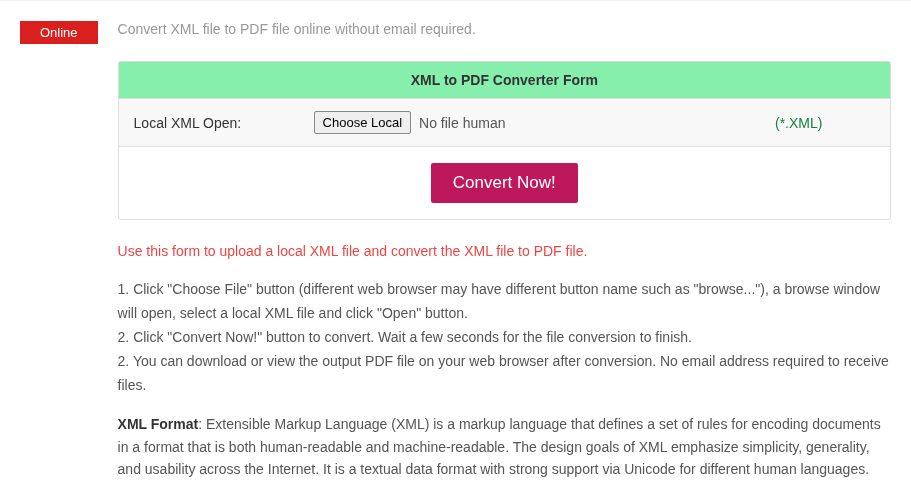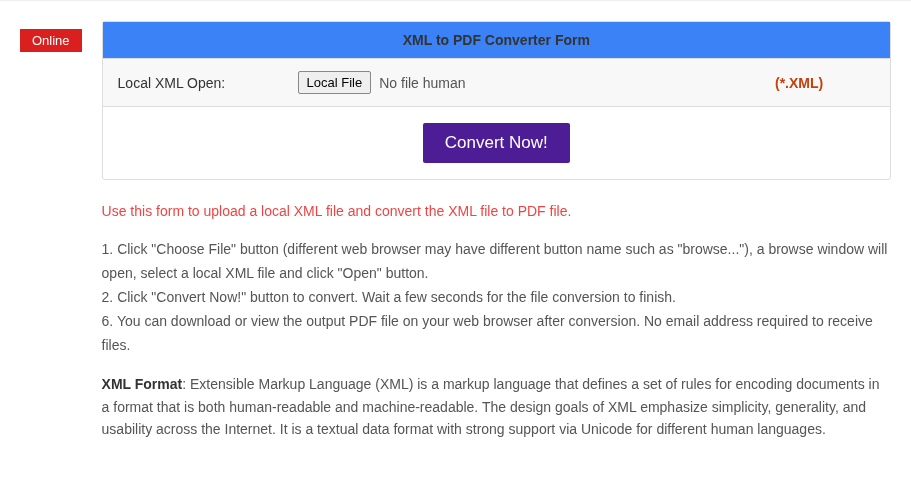--- a/index.html
+++ b/index.html
@@ -20,22 +20,21 @@
     padding:10px 20px 20px 20px;
   }
   .header-row{
     display:flex;
     align-items:flex-start;
   }
   .badge{
     background:#d9201e;
     color:#fff;
     font-size:13px;
-    padding:4px 12px;
-    margin-top:8px;
+    padding:4px 20px;
     margin-right:20px;
     flex:0 0 auto;
   }
   .main-col{
     flex:1 1 auto;
   }
   h1.title{
     font-size:30px;
     font-weight:500;
     margin:0 0 6px 0;
@@ -52,58 +51,58 @@
     border-radius:3px;
     background:#fff;
     margin-bottom:20px;
   }
   .panel-heading{
     padding:10px 15px;
     text-align:center;
     font-weight:700;
     color:#333;
     border-bottom:1px solid #ddd;
-    background:#3b82f6;
+    background:#86efac;
     font-size:14px;
   }
   .panel-row{
     display:flex;
     align-items:center;
     border-bottom:1px solid #ddd;
     background:#f8f8f8;
   }
   .panel-row .cell{
     padding:12px 15px;
     font-size:14px;
     color:#333;
   }
   .cell.label{width:150px;flex:0 0 auto;}
   .cell.input{flex:1 1 auto;display:flex;align-items:center;}
-  .cell.ext{width:100px;flex:0 0 auto;color:#c2410c;font-weight:bold;}
+  .cell.ext{width:100px;flex:0 0 auto;color:#15803d;}
   .file-btn{
     font-family:Arial,sans-serif;
     font-size:13px;
     padding:3px 8px;
     background:#efefef;
     border:1px solid #888;
     border-radius:2px;
     color:#000;
     cursor:pointer;
   }
   .file-status{
     margin-left:8px;
     color:#555;
     font-size:14px;
   }
   .panel-action{
     padding:16px 15px;
     text-align:center;
   }
   .convert-btn{
-    background:#4c1d95;
+    background:#be185d;
     color:#fff;
     border:none;
     font-size:17px;
     padding:10px 22px;
     cursor:pointer;
     border-radius:2px;
     text-align:center;
   }
   .para{
     color:#ef4444;
@@ -128,42 +127,43 @@
 </head>
 <body>
 
 <div class="topline"></div>
 
 <div class="page">
   <div class="header-row">
     <div class="badge">Online</div>
     <div class="main-col">
 
+      <p class="subtitle">Convert XML file to PDF file online without email required.</p>
 
       <div class="panel">
         <div class="panel-heading">XML to PDF Converter Form</div>
         <div class="panel-row">
           <div class="cell label">Local XML Open:</div>
           <div class="cell input">
-            <button class="file-btn">Local File</button>
+            <button class="file-btn">Choose Local</button>
             <span class="file-status">No file human</span>
           </div>
           <div class="cell ext">(*.XML)</div>
         </div>
         <div class="panel-action">
           <button class="convert-btn">Convert Now!</button>
         </div>
       </div>
 
       <p class="para">Use this form to upload a local XML file and convert the XML file to PDF file.</p>
 
       <div class="steps">
         <div>1. Click "Choose File" button (different web browser may have different button name such as "browse..."), a browse window will open, select a local XML file and click "Open" button.</div>
         <div>2. Click "Convert Now!" button to convert. Wait a few seconds for the file conversion to finish.</div>
-        <div>6. You can download or view the output PDF file on your web browser after conversion. No email address required to receive files.</div>
+        <div>2. You can download or view the output PDF file on your web browser after conversion. No email address required to receive files.</div>
       </div>
 
       <p class="desc">
         <b>XML Format</b><span>: Extensible Markup Language (XML) is a markup language that defines a set of rules for encoding documents in a format that is both human-readable and machine-readable. The design goals of XML emphasize simplicity, generality, and usability across the Internet. It is a textual data format with strong support via Unicode for different human languages.</span>
       </p>
 
     </div>
   </div>
 </div>
 

